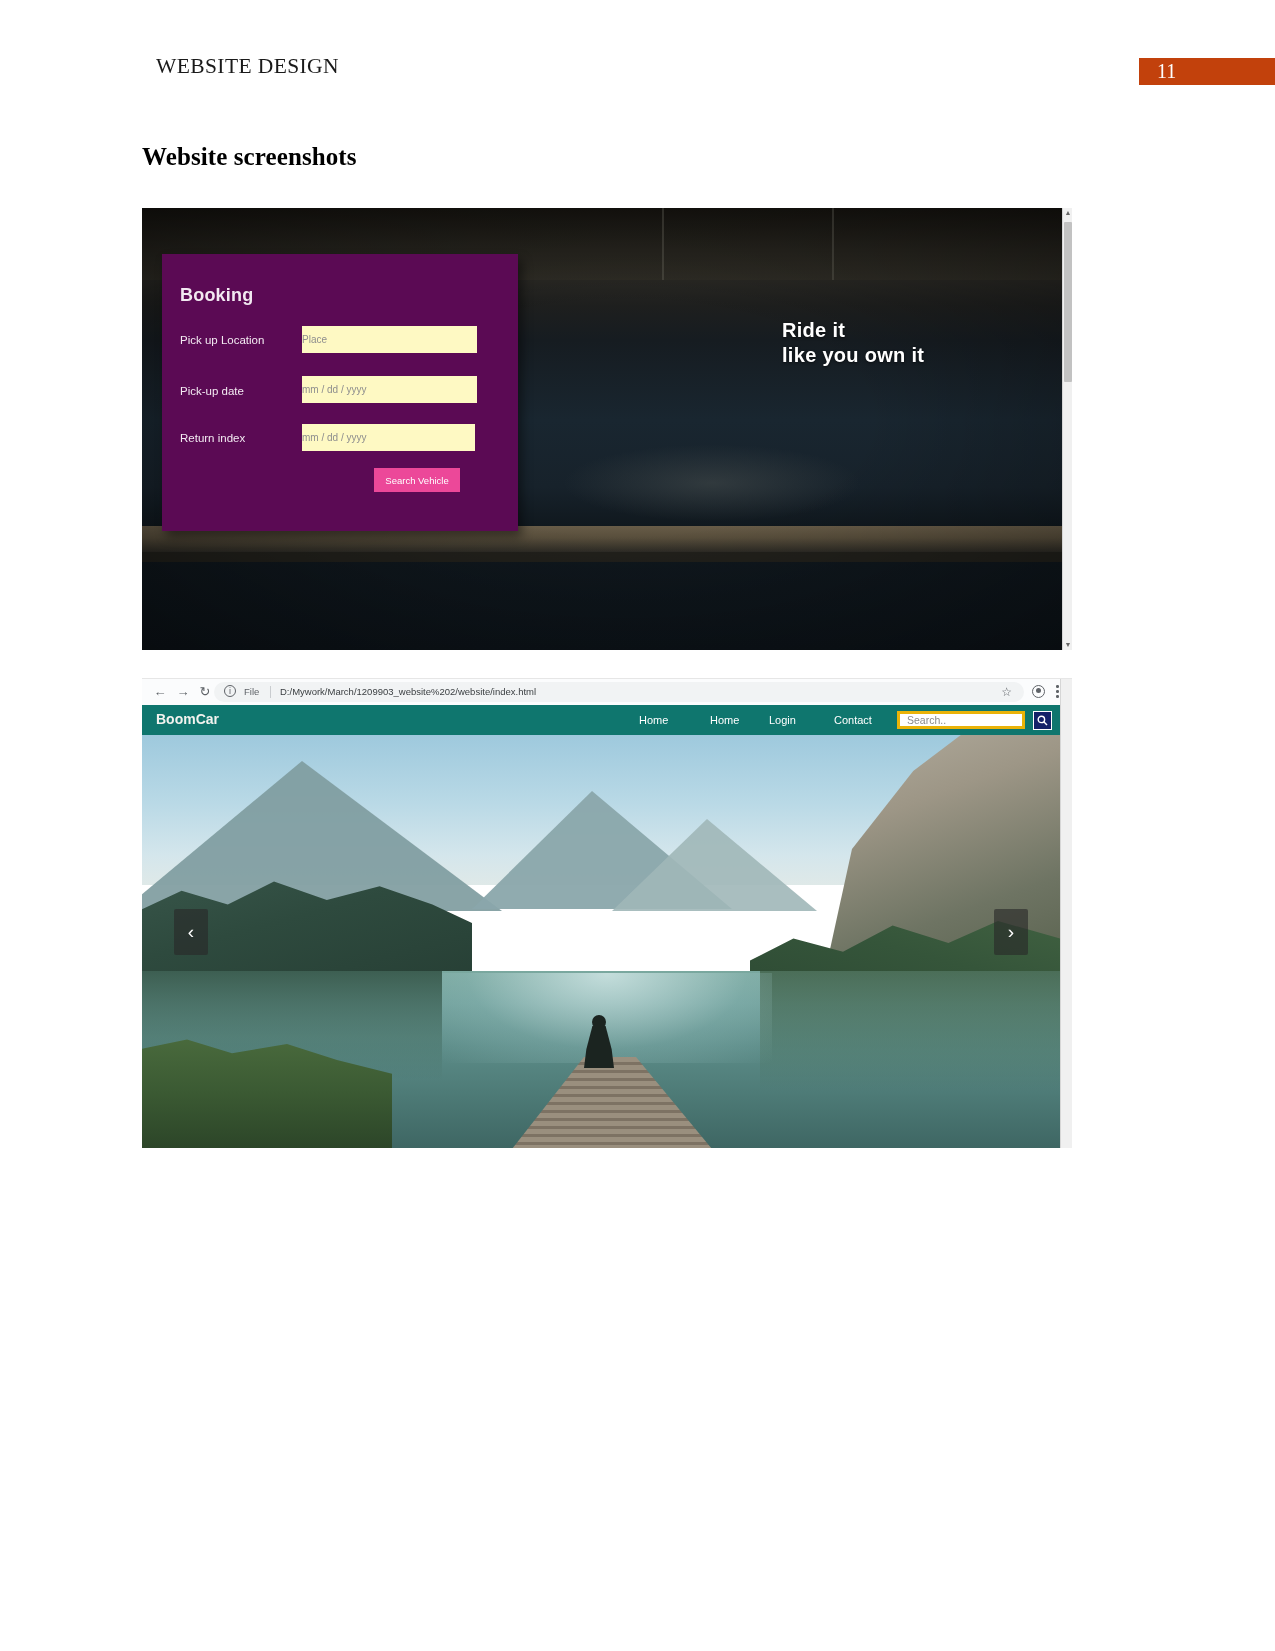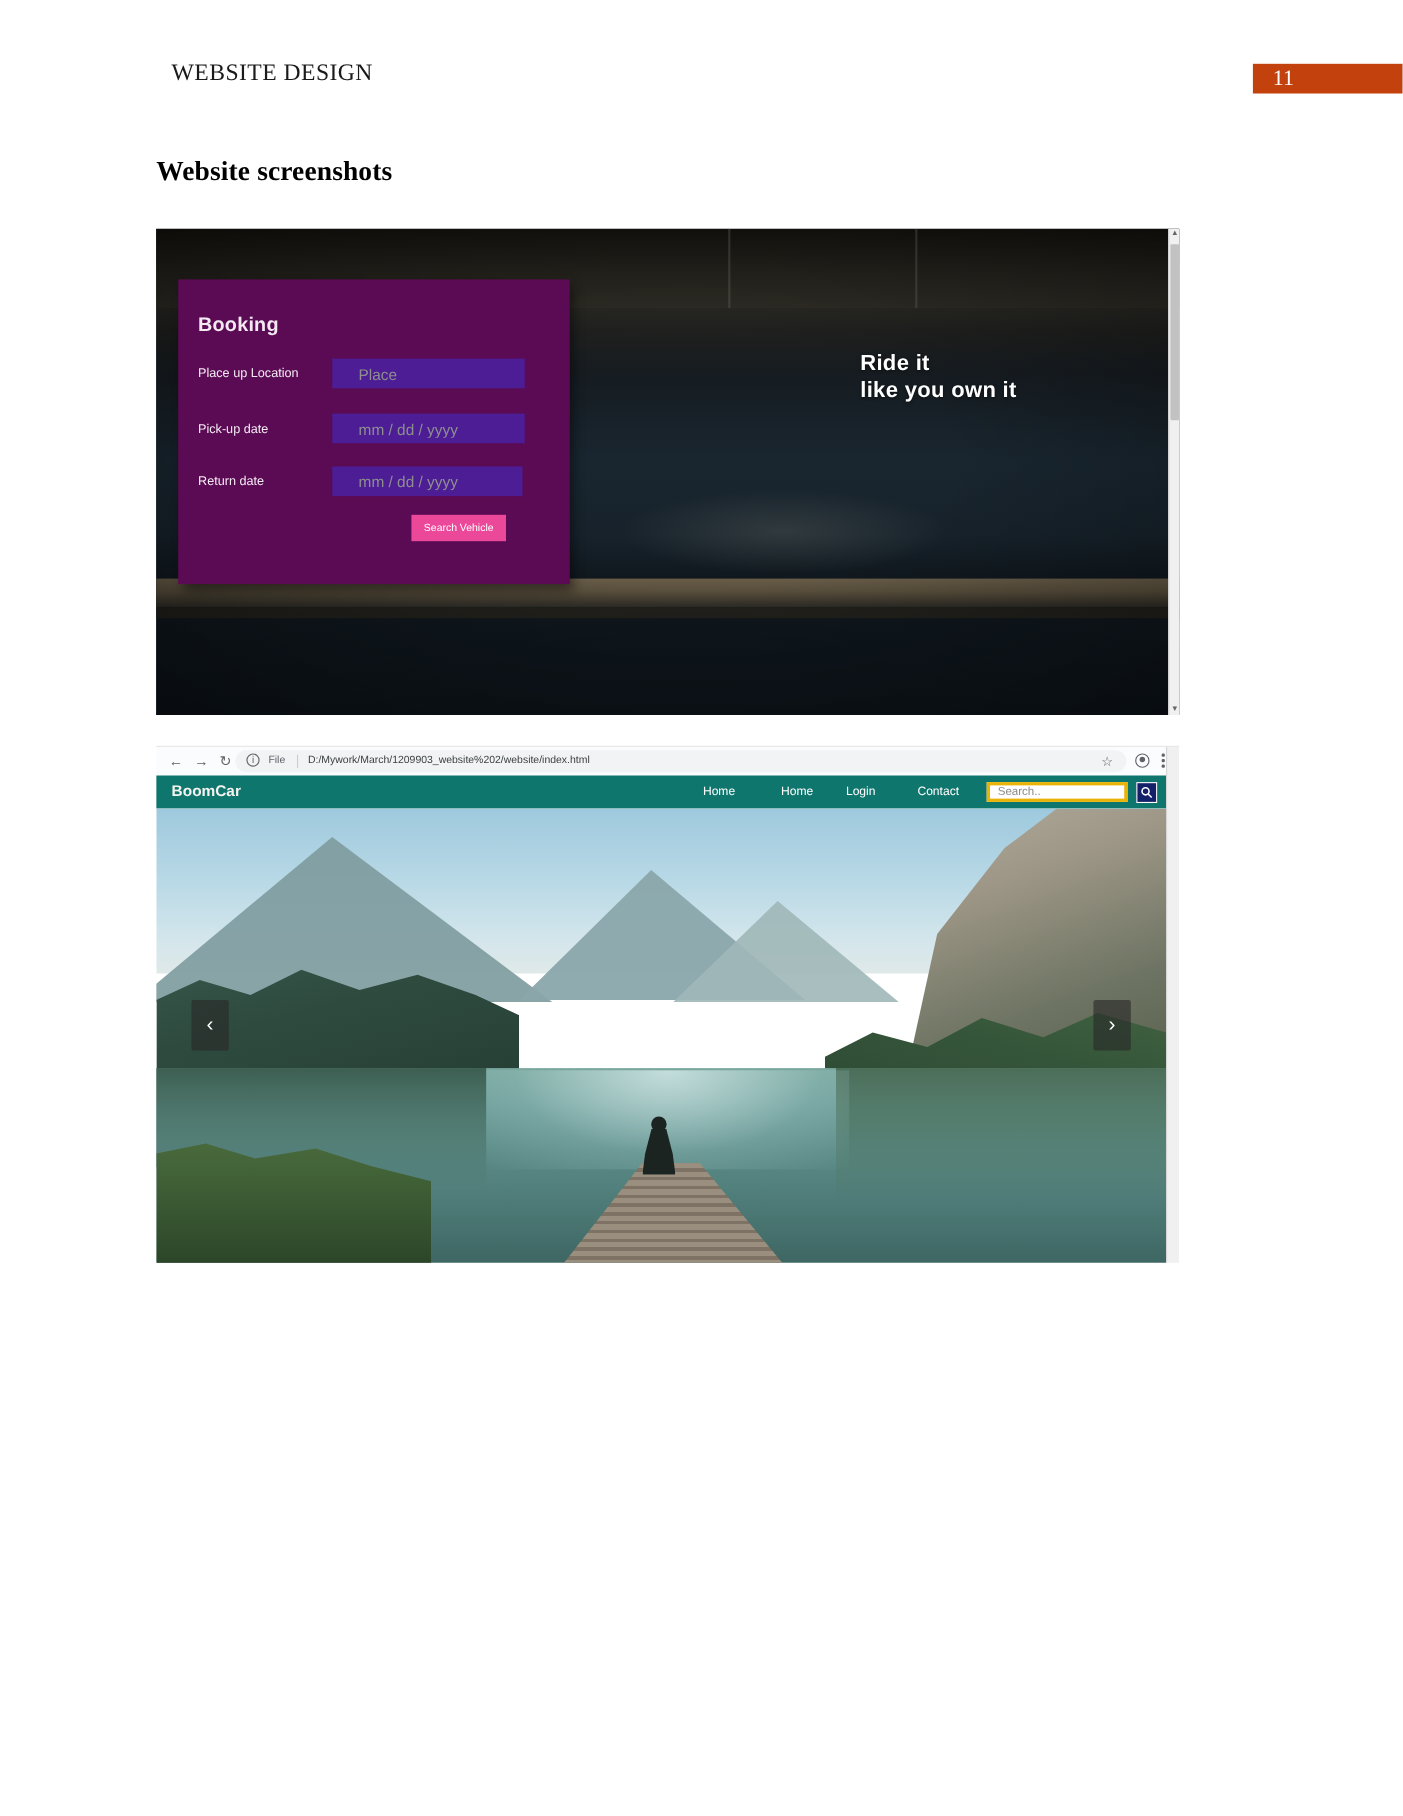--- a/index.html
+++ b/index.html
@@ -94,25 +94,25 @@
   }
   .bk-row { position: absolute; left: 0; width: 100%; }
   .bk-label {
     position: absolute;
     font-family: "Liberation Sans", sans-serif;
     font-size: 11.5px; color: #f3eaf2;
     white-space: nowrap;
   }
   .bk-input {
     position: absolute;
-    background: #4c1d95;
+    background: #fef9c3;
     border: none;
     font-family: "Liberation Sans", sans-serif;
-    font-size: 14px; color: #888;
-    padding-left: 24px;
+    font-size: 10px; color: #888;
+    padding-left: 0;
     outline: none;
   }
   .bk-input::placeholder { color: #8e8e8e; }
   .bk-btn {
     position: absolute; left: 212px; top: 214px;
     width: 86px; height: 24px;
     background: #ec4899;
     border: none;
     font-family: Liberation Sans, sans-serif;
     font-size: 9.5px; color: #ffffff;
@@ -359,31 +359,31 @@
     <div class="shot1-seam" style="left:690px"></div>
     <div class="shot1-glow"></div>
     <div class="shot1-floor"></div>
     <div class="shot1-floor2"></div>
     <div class="shot1-vign"></div>
 
     <div class="booking-card">
       <div class="booking-title">Booking</div>
 
       <div class="bk-row">
-        <span class="bk-label" style="left:18px; top:80px;">Place up Location</span>
+        <span class="bk-label" style="left:18px; top:80px;">Pick up Location</span>
         <input class="bk-input" style="left: 140px; top: 72px; width: 175px; height: 27px;" type="text" placeholder="Place">
       </div>
 
       <div class="bk-row">
         <span class="bk-label" style="left:18px; top:131px;">Pick-up date</span>
         <input class="bk-input" style="left: 140px; top: 122px; width: 175px; height: 27px;" type="text" placeholder="mm / dd / yyyy">
       </div>
 
       <div class="bk-row">
-        <span class="bk-label" style="left:18px; top:178px;">Return date</span>
+        <span class="bk-label" style="left:18px; top:178px;">Return index</span>
         <input class="bk-input" style="left: 140px; top: 170px; width: 173px; height: 27px;" type="text" placeholder="mm / dd / yyyy">
       </div>
 
       <button class="bk-btn">Search Vehicle</button>
     </div>
 
     <div class="hero-line" style="left:640px; top:111px;">Ride it</div>
     <div class="hero-line" style="left:640px; top:136px;">like you own it</div>
 
     <div class="vscroll">

